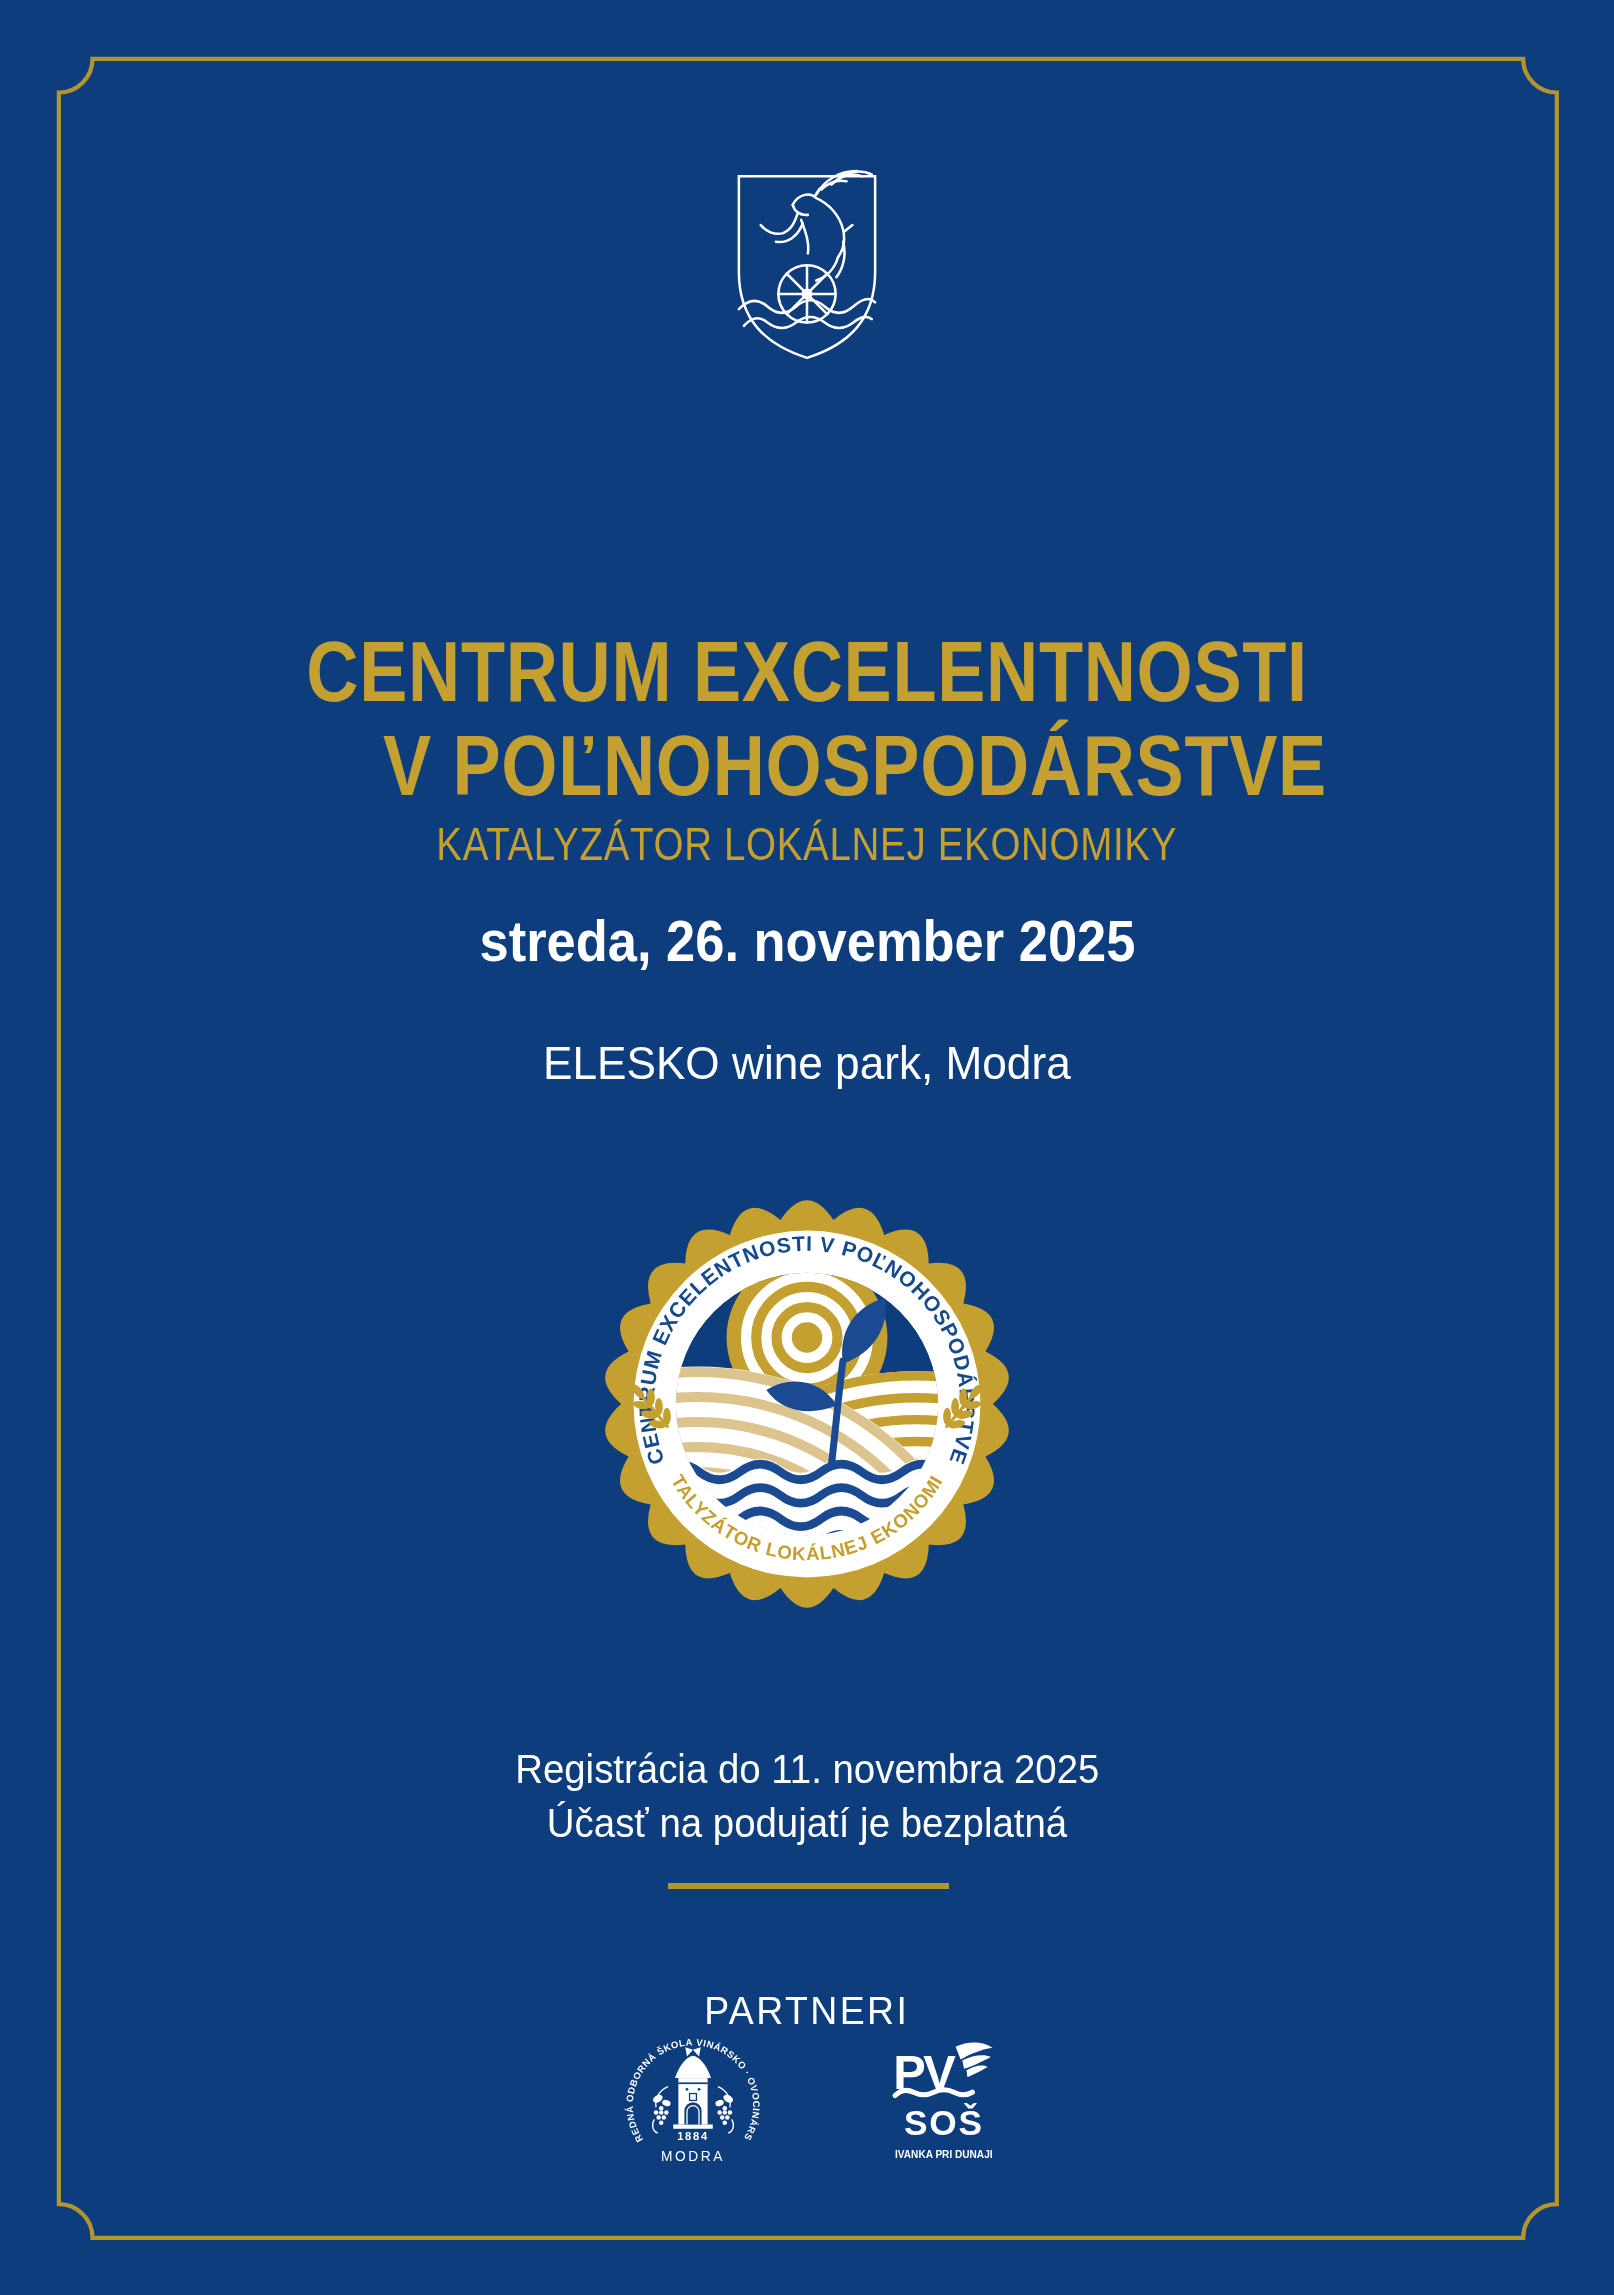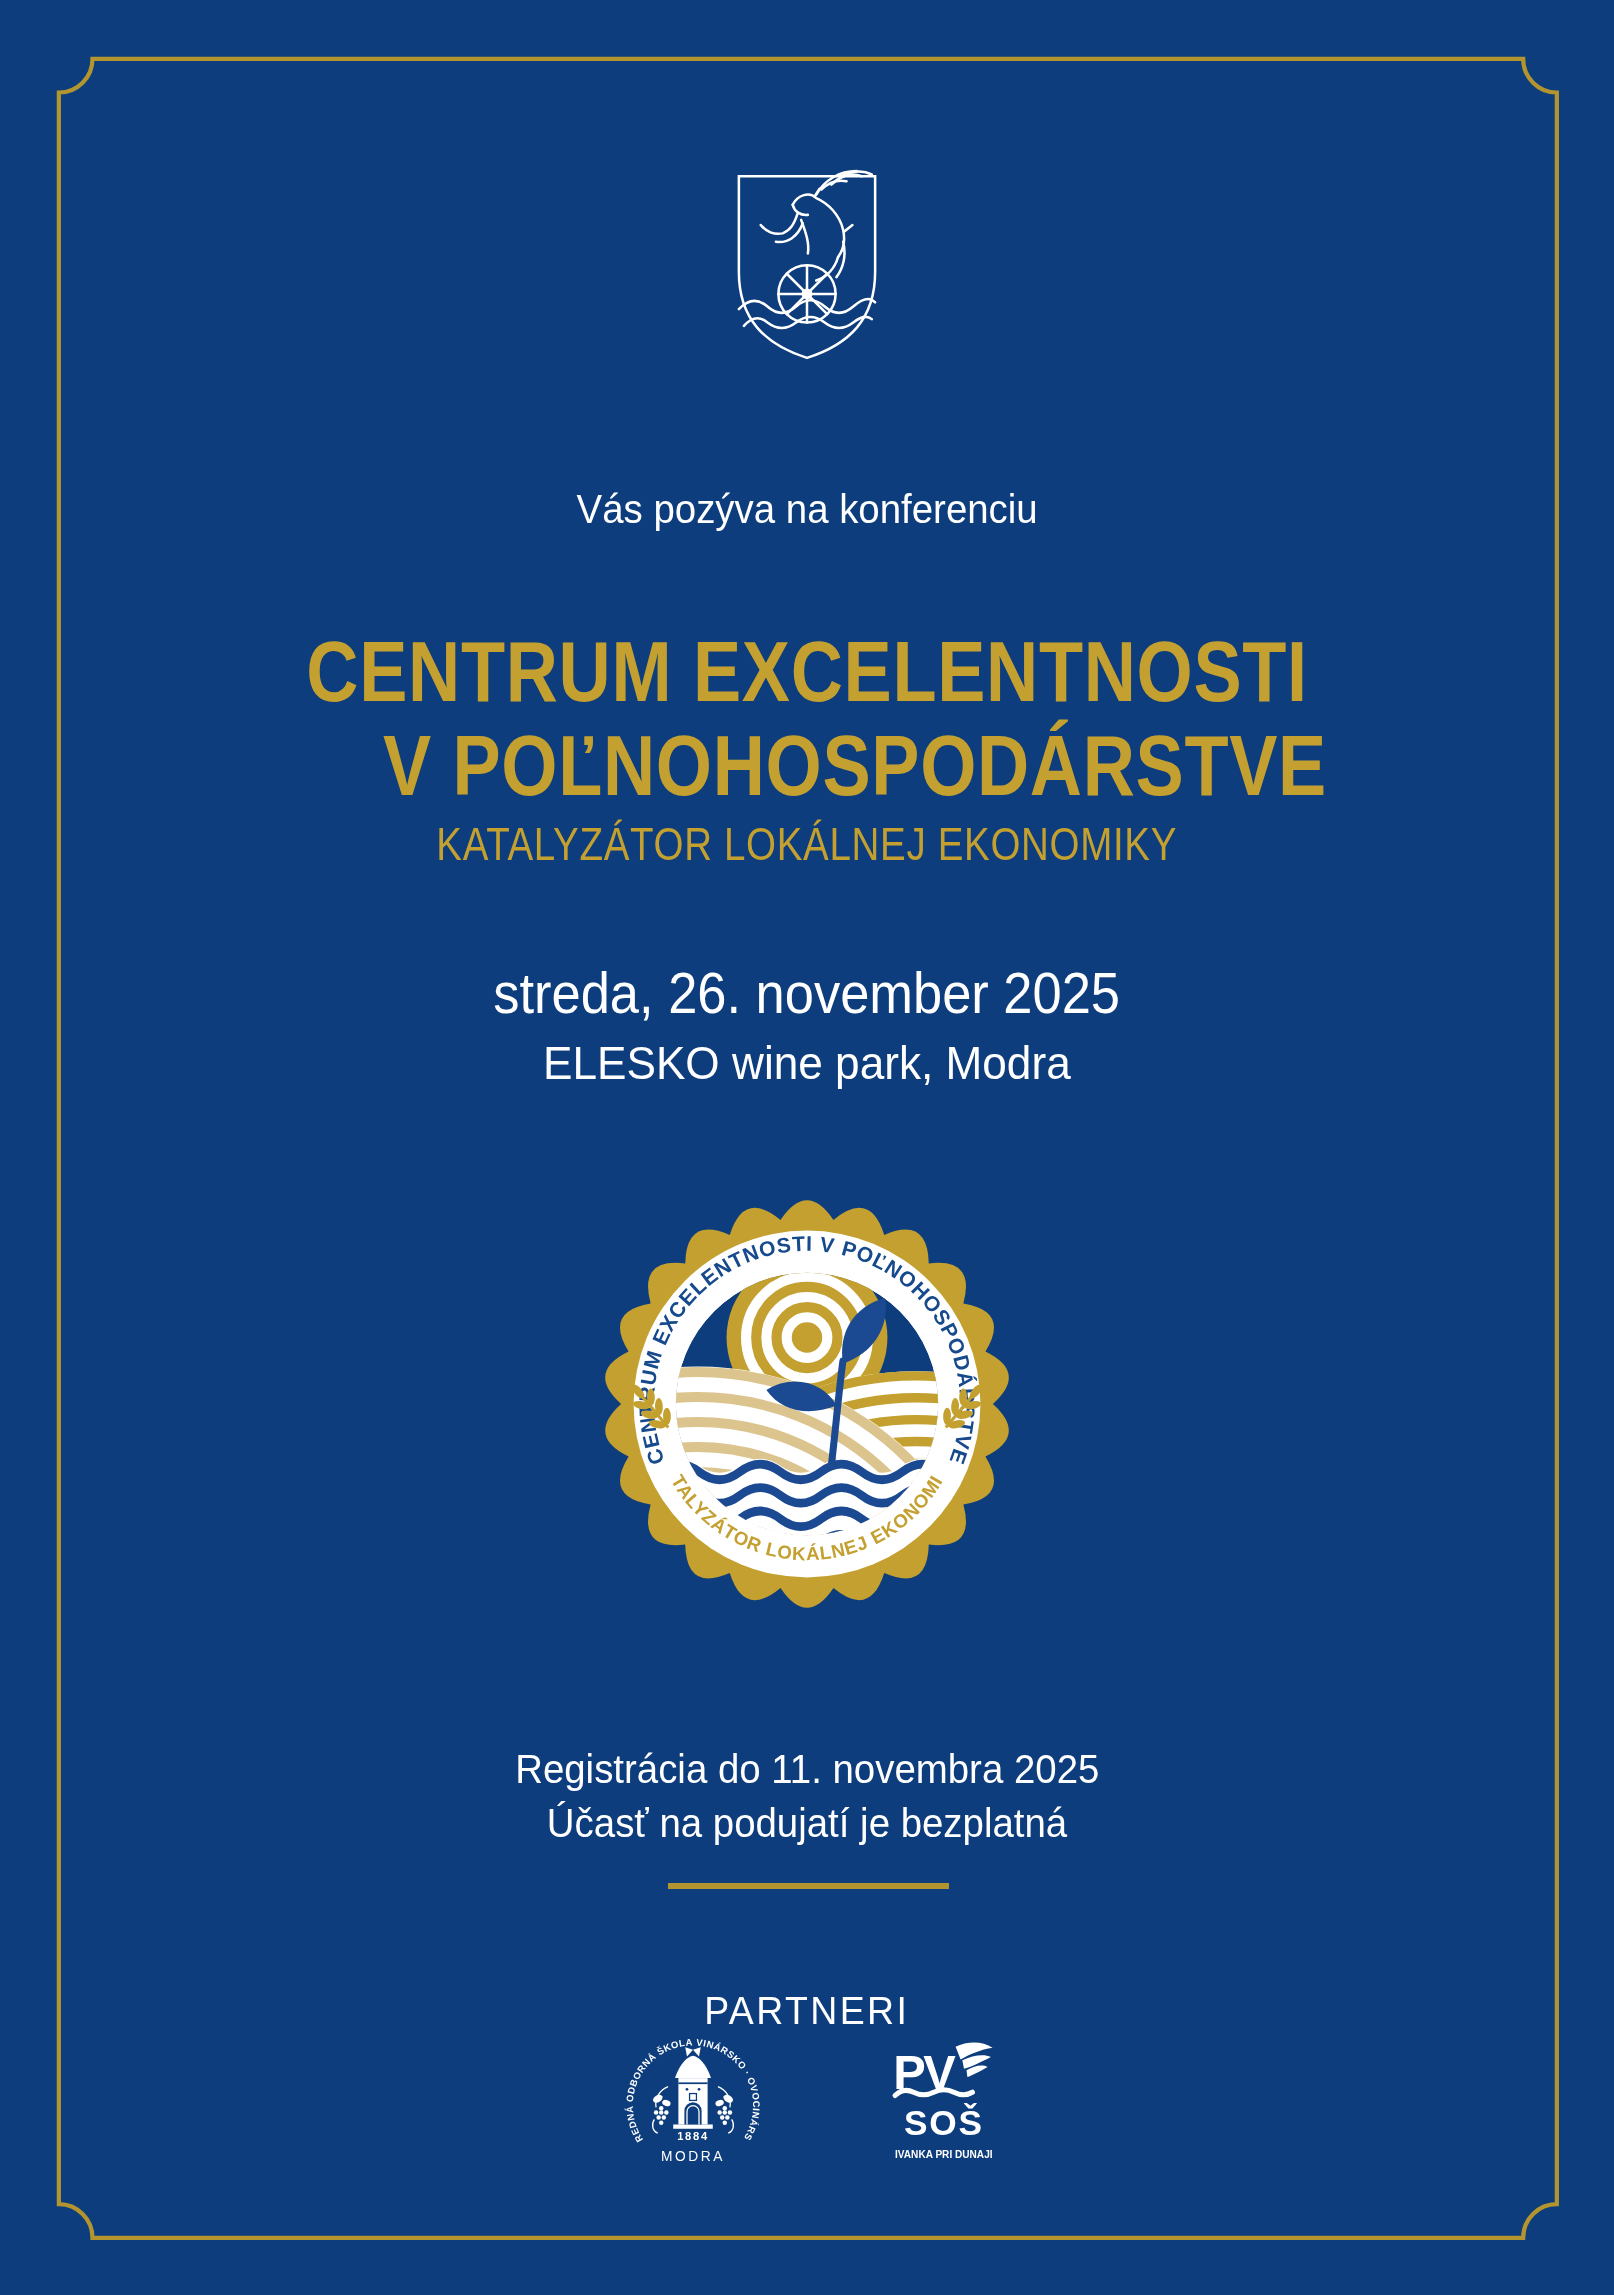--- a/index.html
+++ b/index.html
@@ -5,21 +5,21 @@
   html,body{margin:0;padding:0;background:#0d3d7c;}
   #poster{position:relative;width:1614px;height:2295px;background:#0d3d7c;overflow:hidden;
           font-family:"Liberation Sans",sans-serif;}
   .line{position:absolute;left:0;width:100%;text-align:center;white-space:nowrap;}
   .sx{display:inline-block;}
   .sx96{transform:scaleX(.96);} .sx92{transform:scaleX(.92);}
   .sx84{transform:scaleX(.84);} .sx82{transform:scaleX(.82);}
   .org{top:431px;font-size:40px;line-height:52px;color:#ffffff;}
   .title{top:624px;font-size:86px;line-height:94px;font-weight:700;color:#c3a02f;letter-spacing:0.8px;}
   .subtitle{top:816px;font-size:47px;font-weight:400;color:#c3a02f;letter-spacing:0.8px;}
-  .date{top:960px;font-size:57px;font-weight:400;color:#ffffff;}
+  .date{top:908px;font-size:57px;font-weight:700;color:#ffffff;}
   .venue{top:1036px;font-size:46px;color:#ffffff;}
   .cta{top:1670px;font-size:61px;font-weight:700;color:#c3a02f;}
   .cta a{color:#c3a02f;text-decoration:none;}
   .reg{top:1742px;font-size:40px;line-height:54px;color:#ffffff;}
   .partners-h{top:1989px;font-size:39px;color:#ffffff;letter-spacing:2.5px;}
   .divider{position:absolute;top:1883px;left:668px;width:281px;height:5.9px;background:#b3952f;}
   .abs{position:absolute;}
   svg text{font-family:"Liberation Sans",sans-serif;}
 </style>
 </head>
@@ -55,21 +55,20 @@
       <path d="M144 114 C140 128 130 138 118 142"></path>
       <path d="M150 96 C154 112 150 128 142 138"></path>
       <path d="M151 84 L161 76"></path>
     </g>
     <g>
       <path d="M26 176 Q43 158 60 173 Q77 188 94 173 Q111 158 128 173 Q145 188 162 173 Q179 158 188 168"></path>
       <path d="M32 196 Q46 180 60 192 Q77 205 94 192 Q111 179 128 192 Q145 205 162 192 Q176 181 184 188"></path>
     </g>
   </svg>
 
-  <div class="line org" style="top:483px;"><span class="sx sx96">Vás pozýva na konferenciu</span></div>
 
   <div class="line title"><span class="sx sx84">CENTRUM EXCELENTNOSTI</span></div>
   <div class="line title" style="top:718px;padding-left:48px;"><span class="sx sx84">V POĽNOHOSPODÁRSTVE</span></div>
   <div class="line subtitle"><span class="sx sx82">KATALYZÁTOR LOKÁLNEJ EKONOMIKY</span></div>
 
   <div class="line date"><span class="sx sx92">streda, 26. november 2025</span></div>
   <div class="line venue"><span class="sx sx96">ELESKO wine park, Modra</span></div>
 
   <svg class="abs" style="left:600px;top:1197px;" width="414" height="414" viewBox="0 0 530 530">
     <defs>

